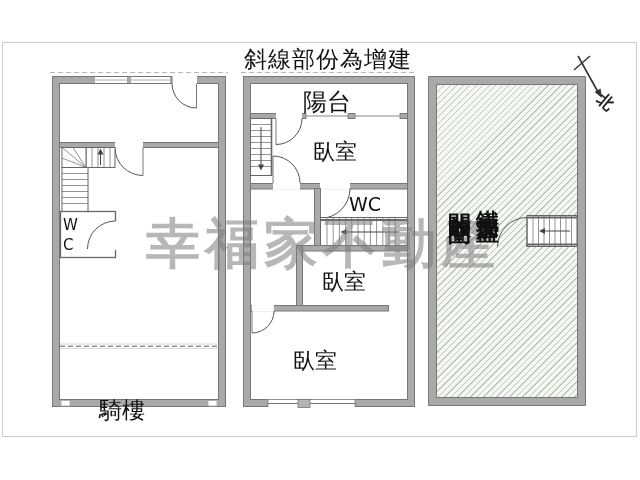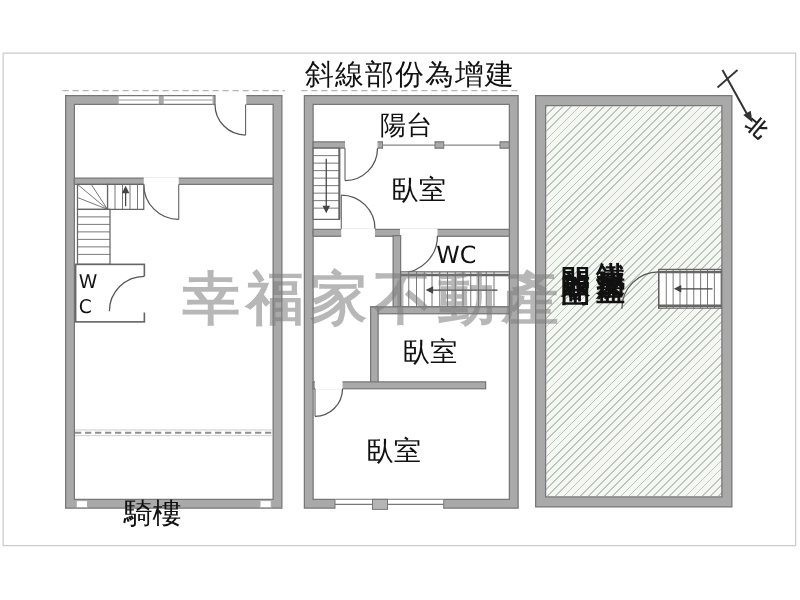--- a/index.html
+++ b/index.html
@@ -5,32 +5,32 @@
   html,body{margin:0;padding:0;background:#fff;}
   .stage{position:relative;width:640px;height:480px;background:#ffffff;overflow:hidden;
          font-family:"DejaVu Sans","Liberation Sans",sans-serif;color:#111;}
   .abs{position:absolute;}
   .lbl{position:absolute;font-weight:normal;color:#111;text-align:center;white-space:pre-line;}
   .title{left:228px;top:44px;width:200px;font-size:23px;letter-spacing:1px;}
   .room-kitchen{left:84px;top:90px;width:80px;font-size:22px;}
   .room-wc1{left:63px;top:215px;width:22px;font-size:15px;line-height:1.35;word-break:break-all;text-align:left;}
   .room-shop{left:103px;top:211px;width:90px;font-size:22px;line-height:26px;}
   .room-arcade{left:82px;top:356px;width:80px;font-size:23px;margin-top:39px;}
-  .room-balcony{left:285px;top:86px;width:80px;font-size:21px;}
+  .room-balcony{left:271px;top:86px;width:80px;font-size:24px;text-align:right;}
   .room-bed1{left:295px;top:137px;width:80px;font-size:22px;}
   .room-wc2{left:343px;top:193px;width:44px;font-size:19px;}
   .room-bed2{left:304px;top:267px;width:80px;font-size:22px;}
   .room-bed3{left:275px;top:346px;width:80px;font-size:22px;}
   .vtext{position:absolute;writing-mode:vertical-rl;text-orientation:upright;
          font-weight:bold;font-size:23px;letter-spacing:3px;color:#111;}
   .open-space{left:445px;top:195px;height:110px;}
   .metal-cover{left:473px;top:192px;height:110px;}
   .floor-label{top:407px;font-size:27px;font-weight:bold;letter-spacing:1px;}
   .f1l{left:88px;width:80px;} .f2l{left:266px;width:80px;} .f3l{left:438px;width:122px;}
-  .watermark{left:146px;top:208px;font-size:46px;font-weight:bold;letter-spacing:5px;
+  .watermark{left:146px;top:208px;font-size:54px;font-weight:bold;letter-spacing:5px;
              color:#7d7d7d;opacity:0.55;white-space:nowrap;}
   .hatch{left:437px;top:85px;width:141px;height:312px;background-color:#f5f7f3;
          background-image:repeating-linear-gradient(135deg,rgba(140,158,140,0.55) 0px,
          rgba(140,158,140,0.55) 1px,rgba(0,0,0,0) 1px,rgba(0,0,0,0) 4.6px);}
   .north-label{left:597px;top:92px;font-size:16px;font-weight:bold;transform:rotate(40deg);color:#222;}
   svg{position:absolute;left:0;top:0;}
 </style>
 </head>
 <body>
 

